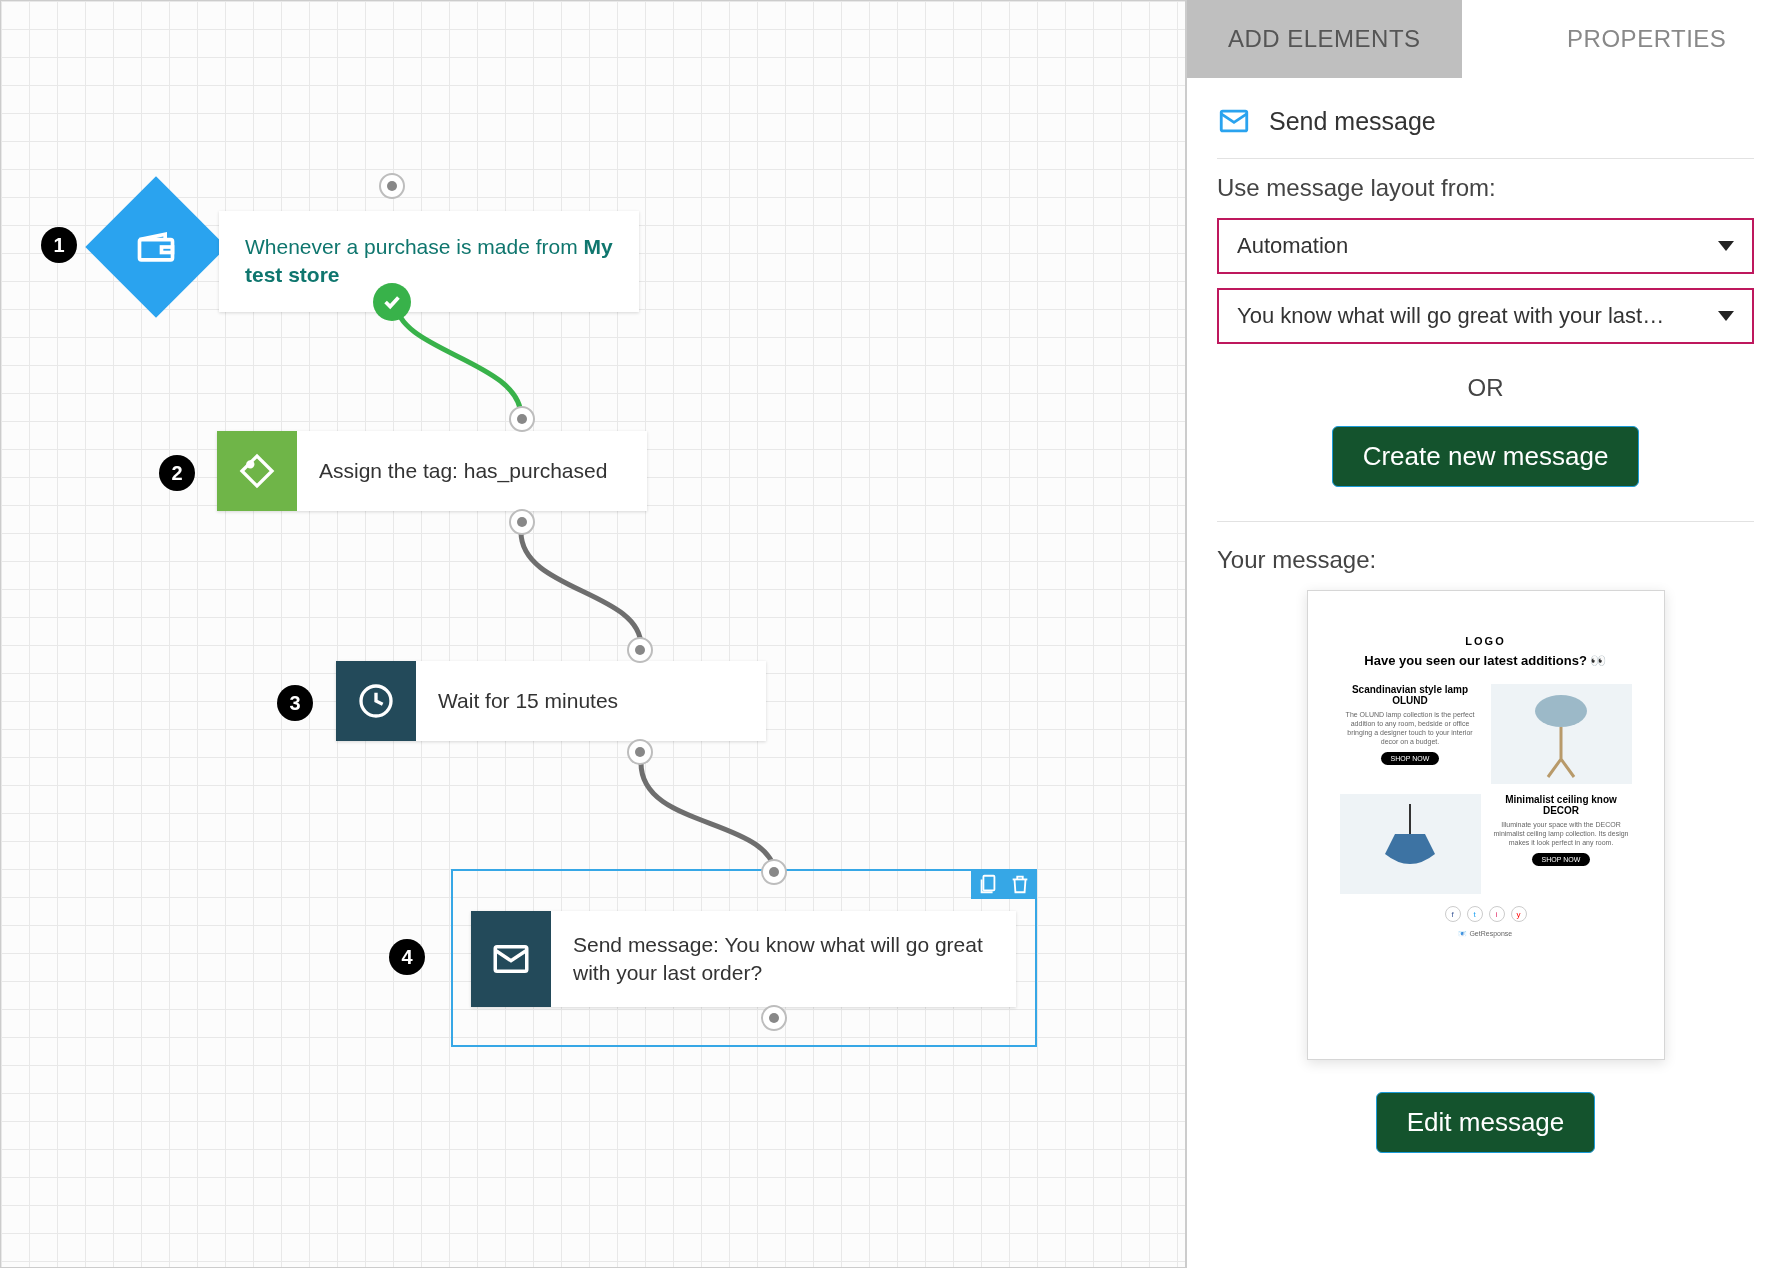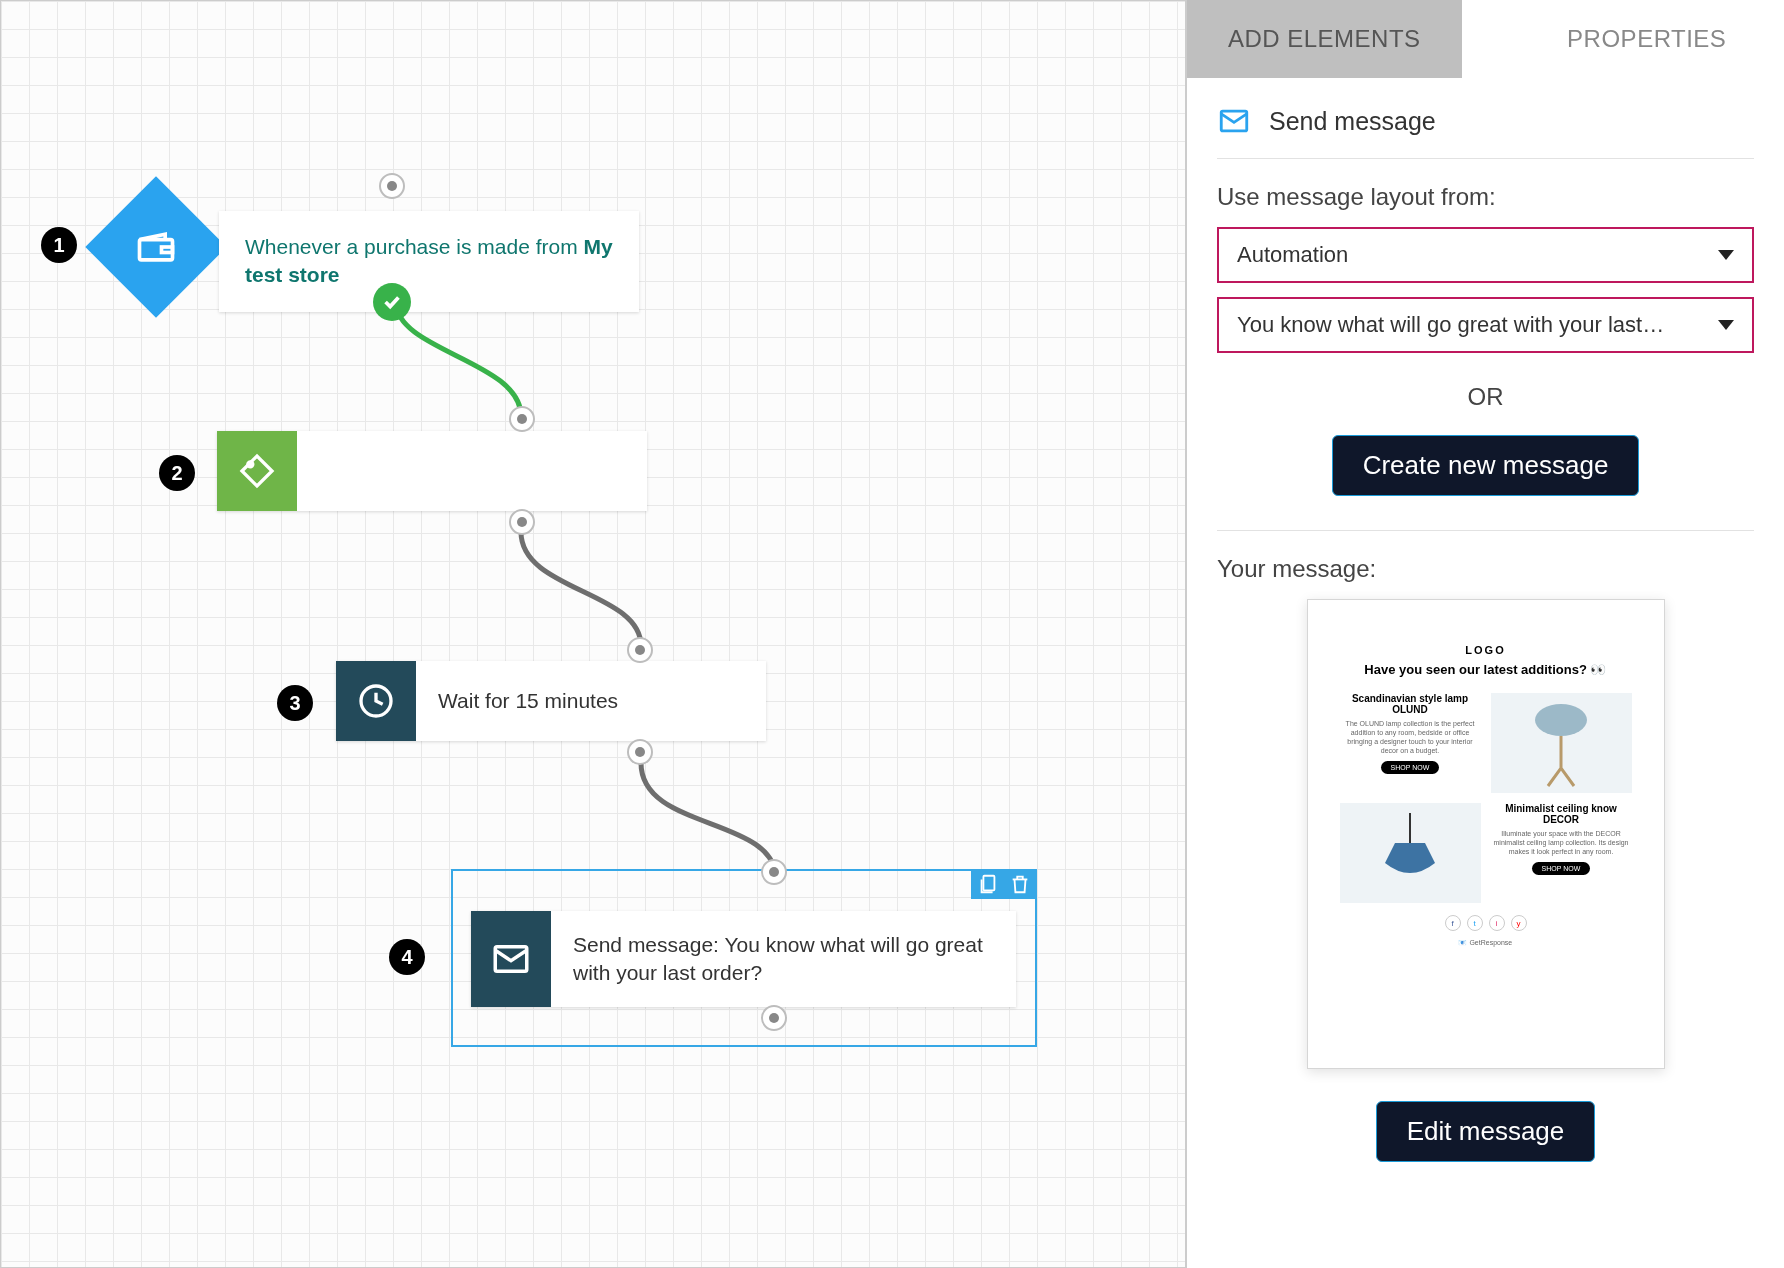--- a/index.html
+++ b/index.html
@@ -114,33 +114,33 @@
   display: flex; align-items: center; justify-content: center;
   font-size: 24px; color: #888; letter-spacing: 0.5px;
   cursor: pointer;
 }
 .tab.active { background: #bfbfbf; color: #555; }
 .tab.inactive { background: #fff; margin-left: 48px; }
 
 .panel { padding: 26px 30px; flex: 1; overflow: auto; }
 .panel-title-row { display: flex; align-items: center; gap: 18px; padding-bottom: 20px; border-bottom: 1px solid #e2e2e2; }
 .panel-title { font-size: 25px; color: #333; }
-.field-label { font-size: 24px; color: #444; margin-top: 24px; margin-bottom: 16px; }
+.field-label { font-size: 24px; color: #444; margin-top: 15px; margin-bottom: 16px; }
 .dropdown {
   width: 100%; height: 56px;
   border: 2px solid #be185d; background: #fff;
   display: flex; align-items: center; justify-content: space-between;
   padding: 0 18px; font-size: 22px; color: #333;
   cursor: pointer; margin-bottom: 14px;
 }
 .dropdown .chev { border-left: 8px solid transparent; border-right: 8px solid transparent; border-top: 10px solid #222; }
 .or-row { text-align: center; font-size: 24px; color: #444; margin: 30px 0 24px; }
 .btn-primary {
   display: block; margin: 0 auto;
-  background: #0f172a; color: #fff;
+  background: #14532d; color: #fff;
   border: 1px solid #1a9bd8; border-radius: 6px;
   padding: 14px 30px; font-size: 26px;
   cursor: pointer;
 }
 .divider { height: 1px; background: #e2e2e2; margin: 34px 0 24px; }
 .preview-wrap { text-align: center; margin-top: 10px; }
 .preview-card {
   display: inline-block;
   width: 358px; height: 470px;
   background: #fff;
@@ -201,20 +201,23 @@
   </div>
 
   <div class="num-badge" style="left:158px; top:454px;">2</div>
   <div class="node" style="left:216px; top:430px; width:430px;">
     <div class="icon-box" style="background:#6fb548;">
       <svg width="40" height="40" viewBox="0 0 24 24" fill="none" stroke="#fff" stroke-width="2">
           <path d="M3 12 L12 3 L21 12 L12 21 Z"></path>
           <circle cx="8" cy="8" r="1.5" fill="#fff"></circle>
         </svg>
     </div>
+    <div class="node-body">
+        <span>Assign the tag: has_purchased</span>
+      </div>
   </div>
   <div class="node-port" style="left:508px; top:405px;"></div>
   <div class="node-port" style="left:508px; top:508px;"></div>
 
   <div class="num-badge" style="left:276px; top:684px;">3</div>
   <div class="node" style="left:335px; top:660px; width:430px;">
     <div class="icon-box" style="background:#234a5a;">
       <svg width="40" height="40" viewBox="0 0 24 24" fill="none" stroke="#fff" stroke-width="2">
           <circle cx="12" cy="12" r="9"></circle>
           <path d="M12 7 L12 12 L16 14"></path>

